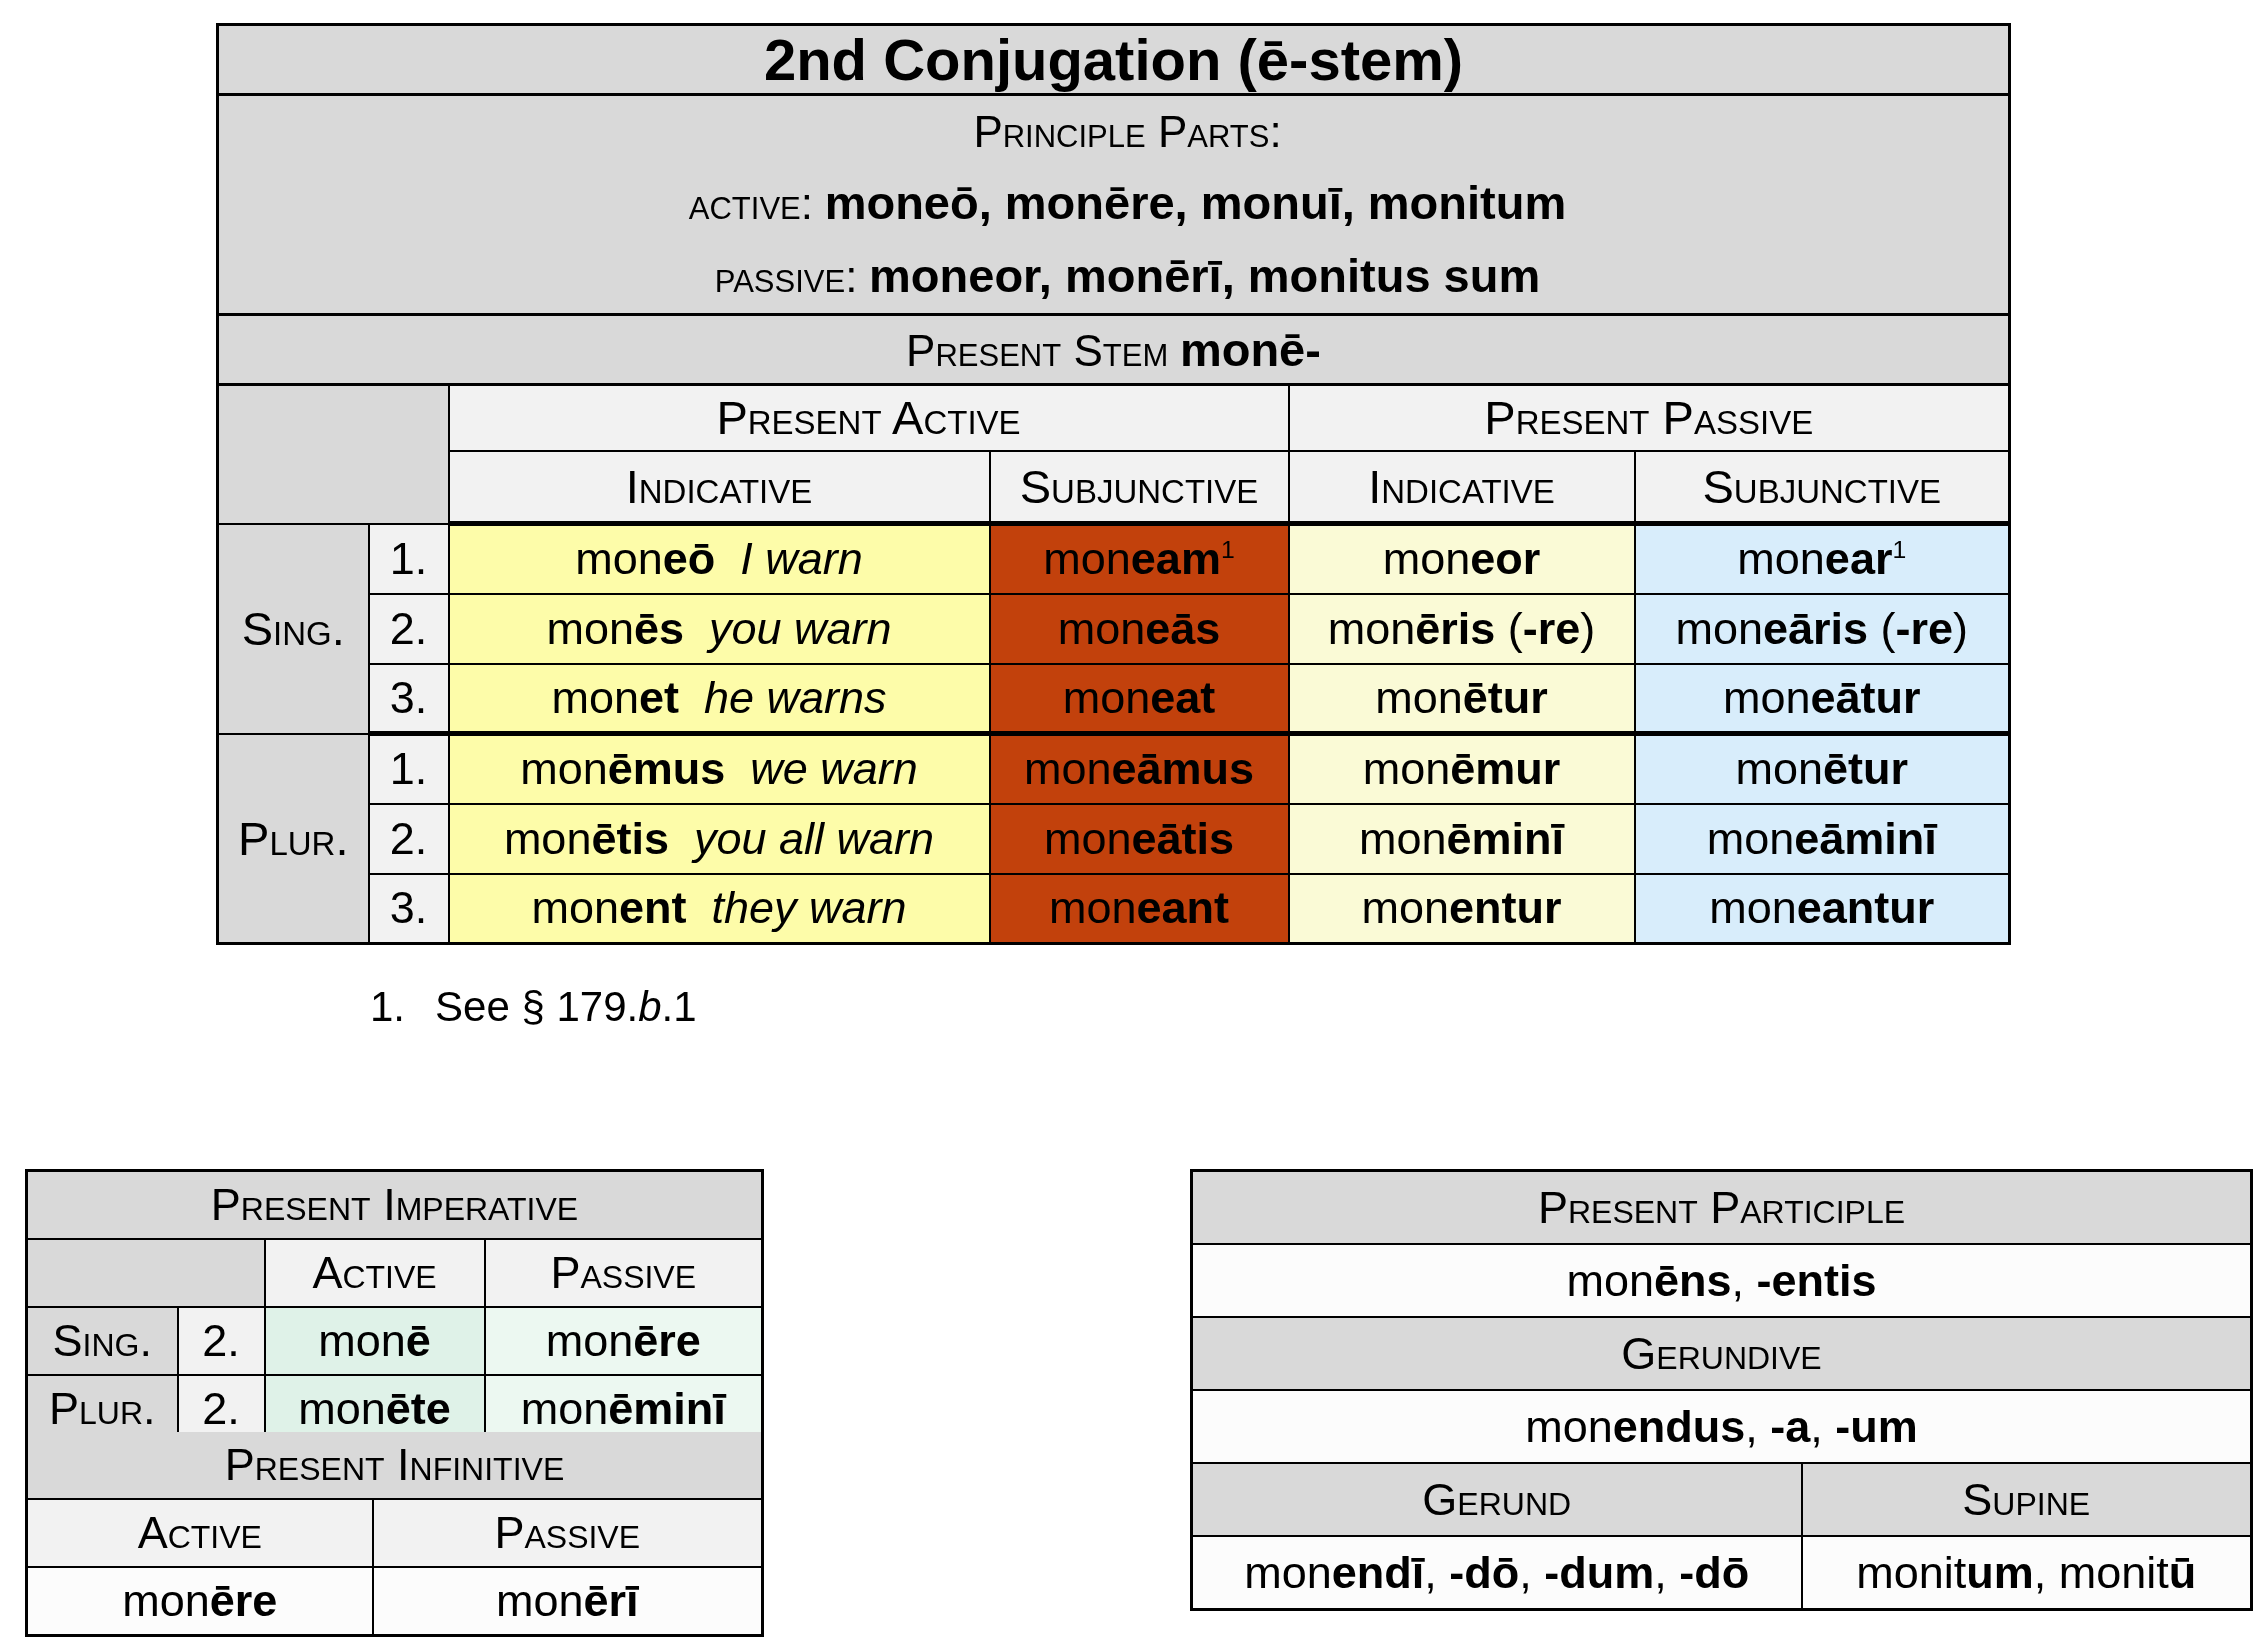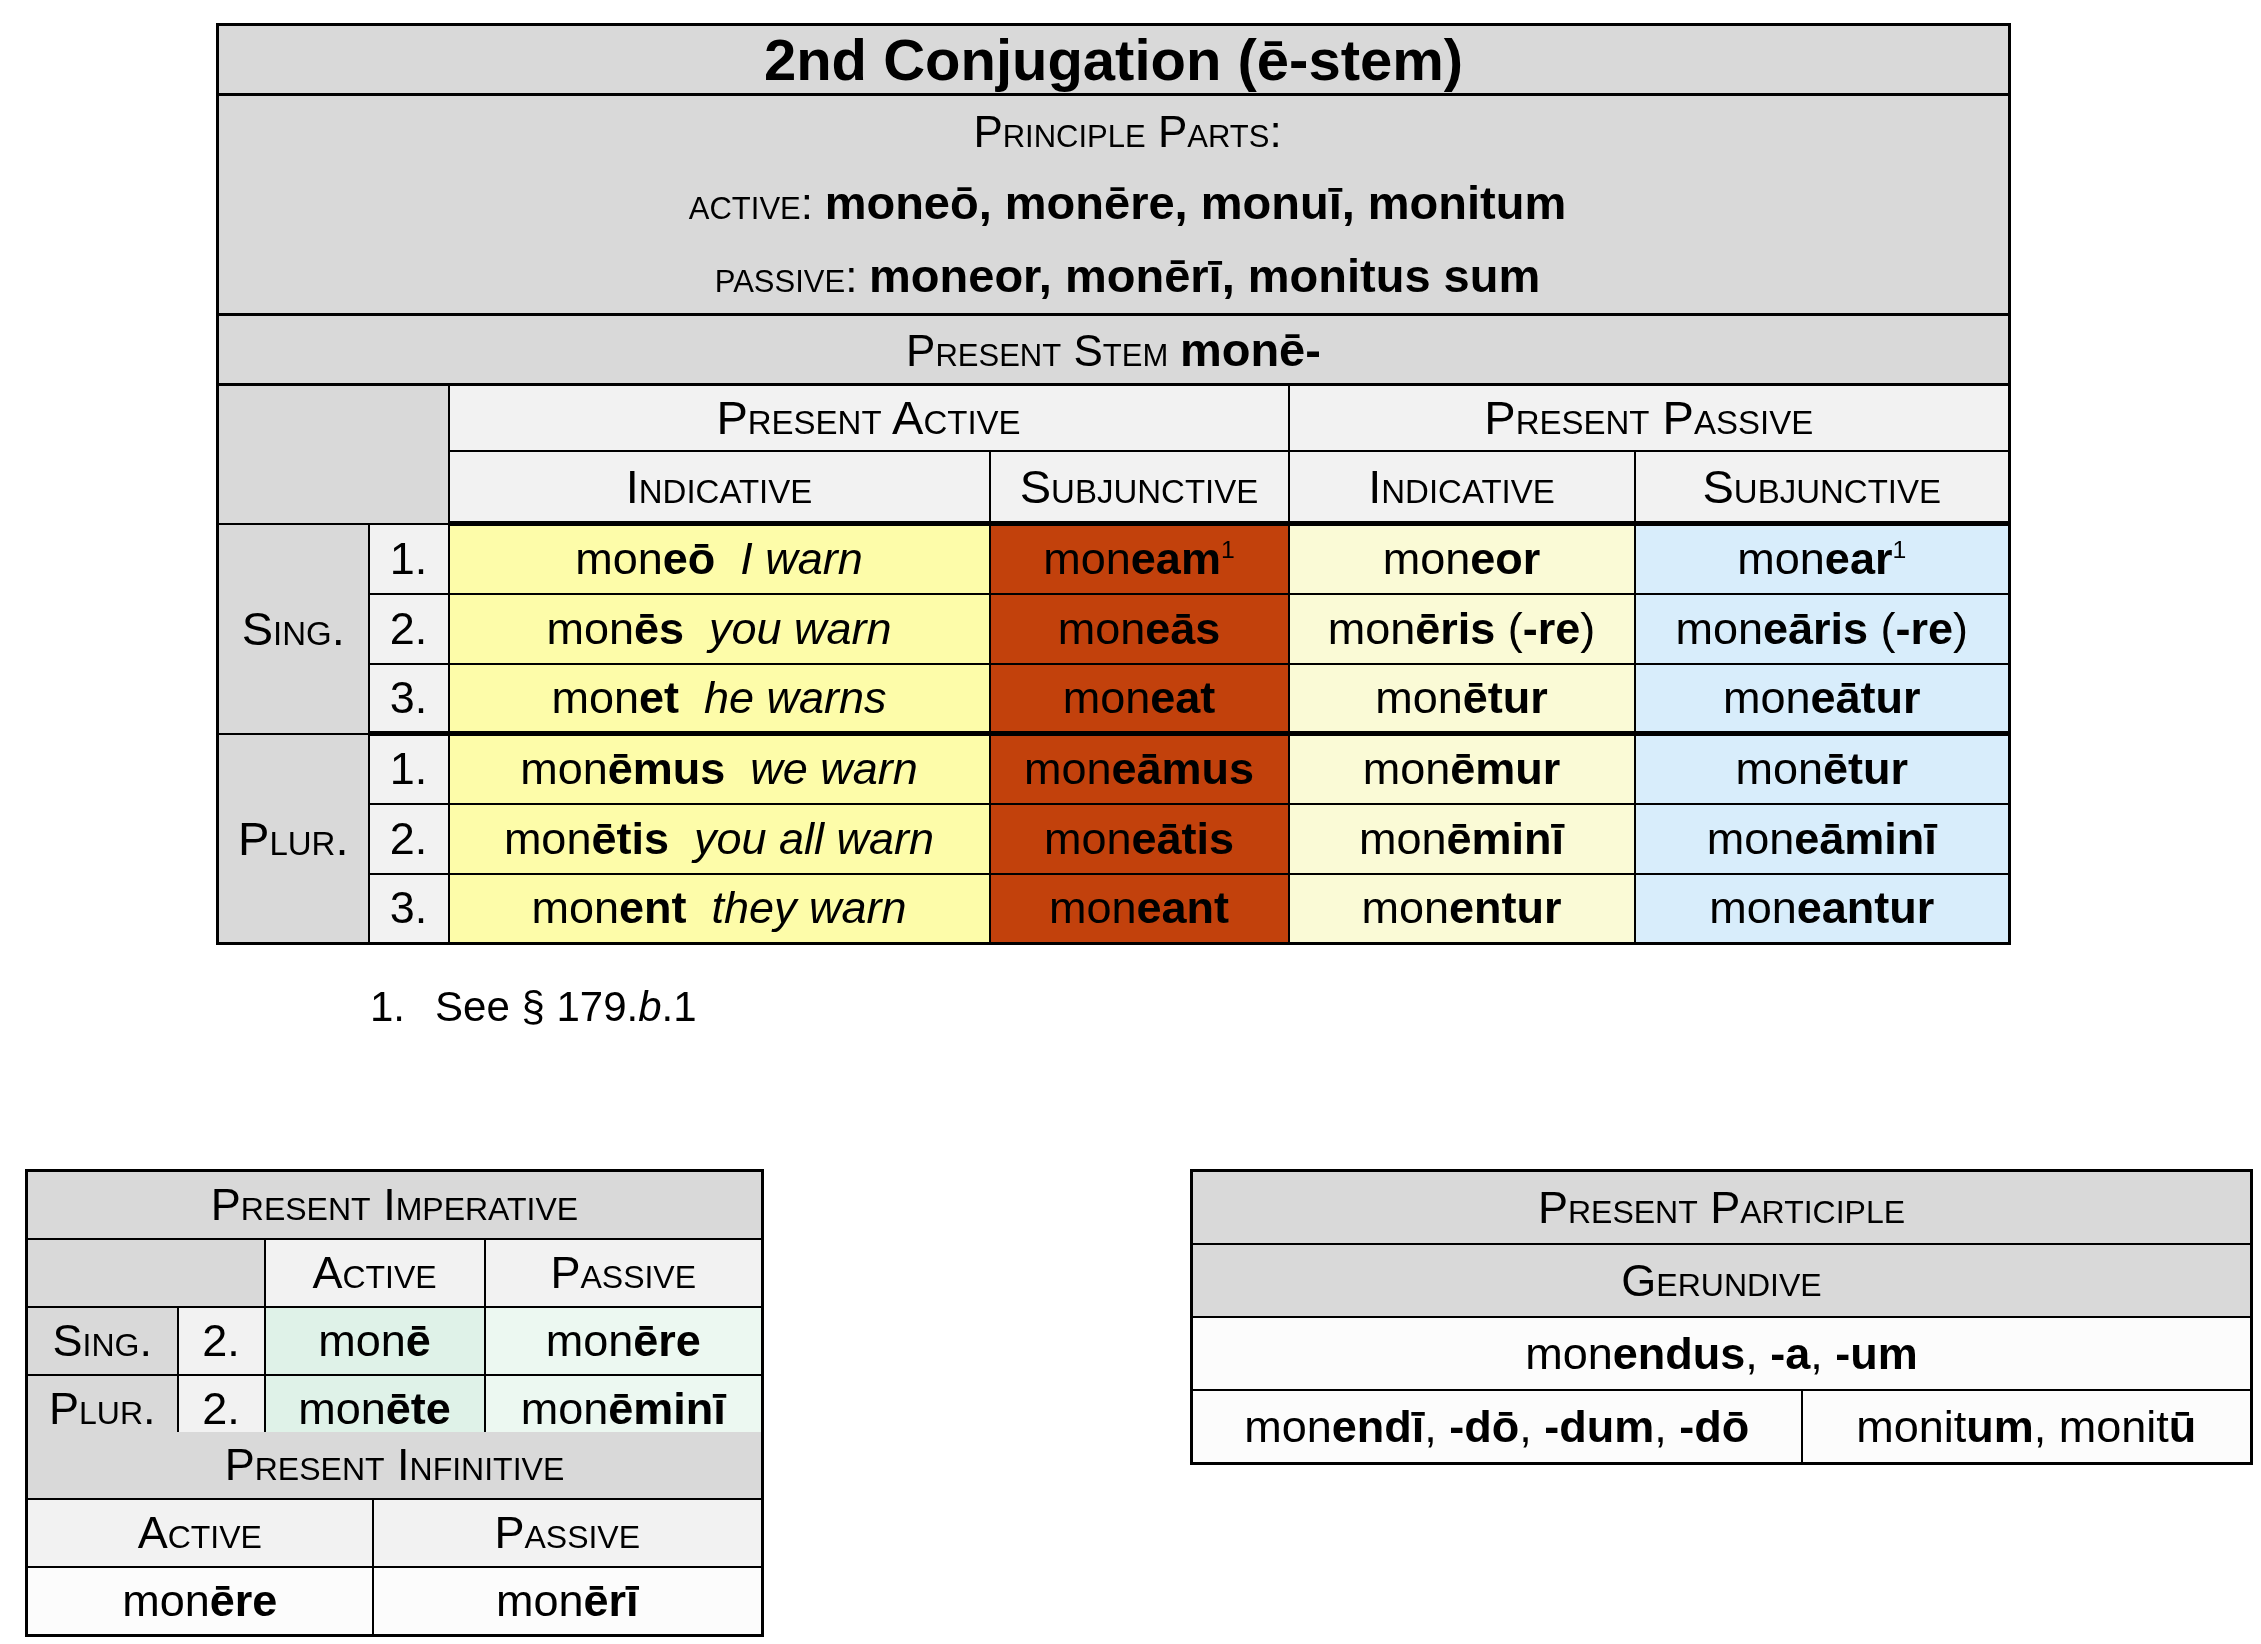--- a/index.html
+++ b/index.html
@@ -205,24 +205,31 @@
 <table class="part">
   <colgroup>
     <col class="c-ger">
       <col class="c-sup">
   </colgroup>
   <tbody>
       <tr>
     <td colspan="2" class="hdr sc">Present Participle</td>
   </tr>
   <tr>
+    <td colspan="2" class="w">mon<b>ēns</b>, <b>-entis</b></td>
+  </tr>
+  <tr>
     <td colspan="2" class="hdr sc">Gerundive</td>
   </tr>
   <tr>
     <td colspan="2" class="w">mon<b>endus</b>, <b>-a</b>, <b>-um</b></td>
+  </tr>
+  <tr>
+    <td class="hdr sc">Gerund</td>
+    <td class="hdr sc">Supine</td>
   </tr>
   <tr>
     <td class="w">mon<b>endī</b>, <b>-dō</b>, <b>-dum</b>, <b>-dō</b></td>
     <td class="w">monit<b>um</b>, monit<b>ū</b></td>
   </tr>
 </tbody>
   </table>
 
 
 </body></html>

